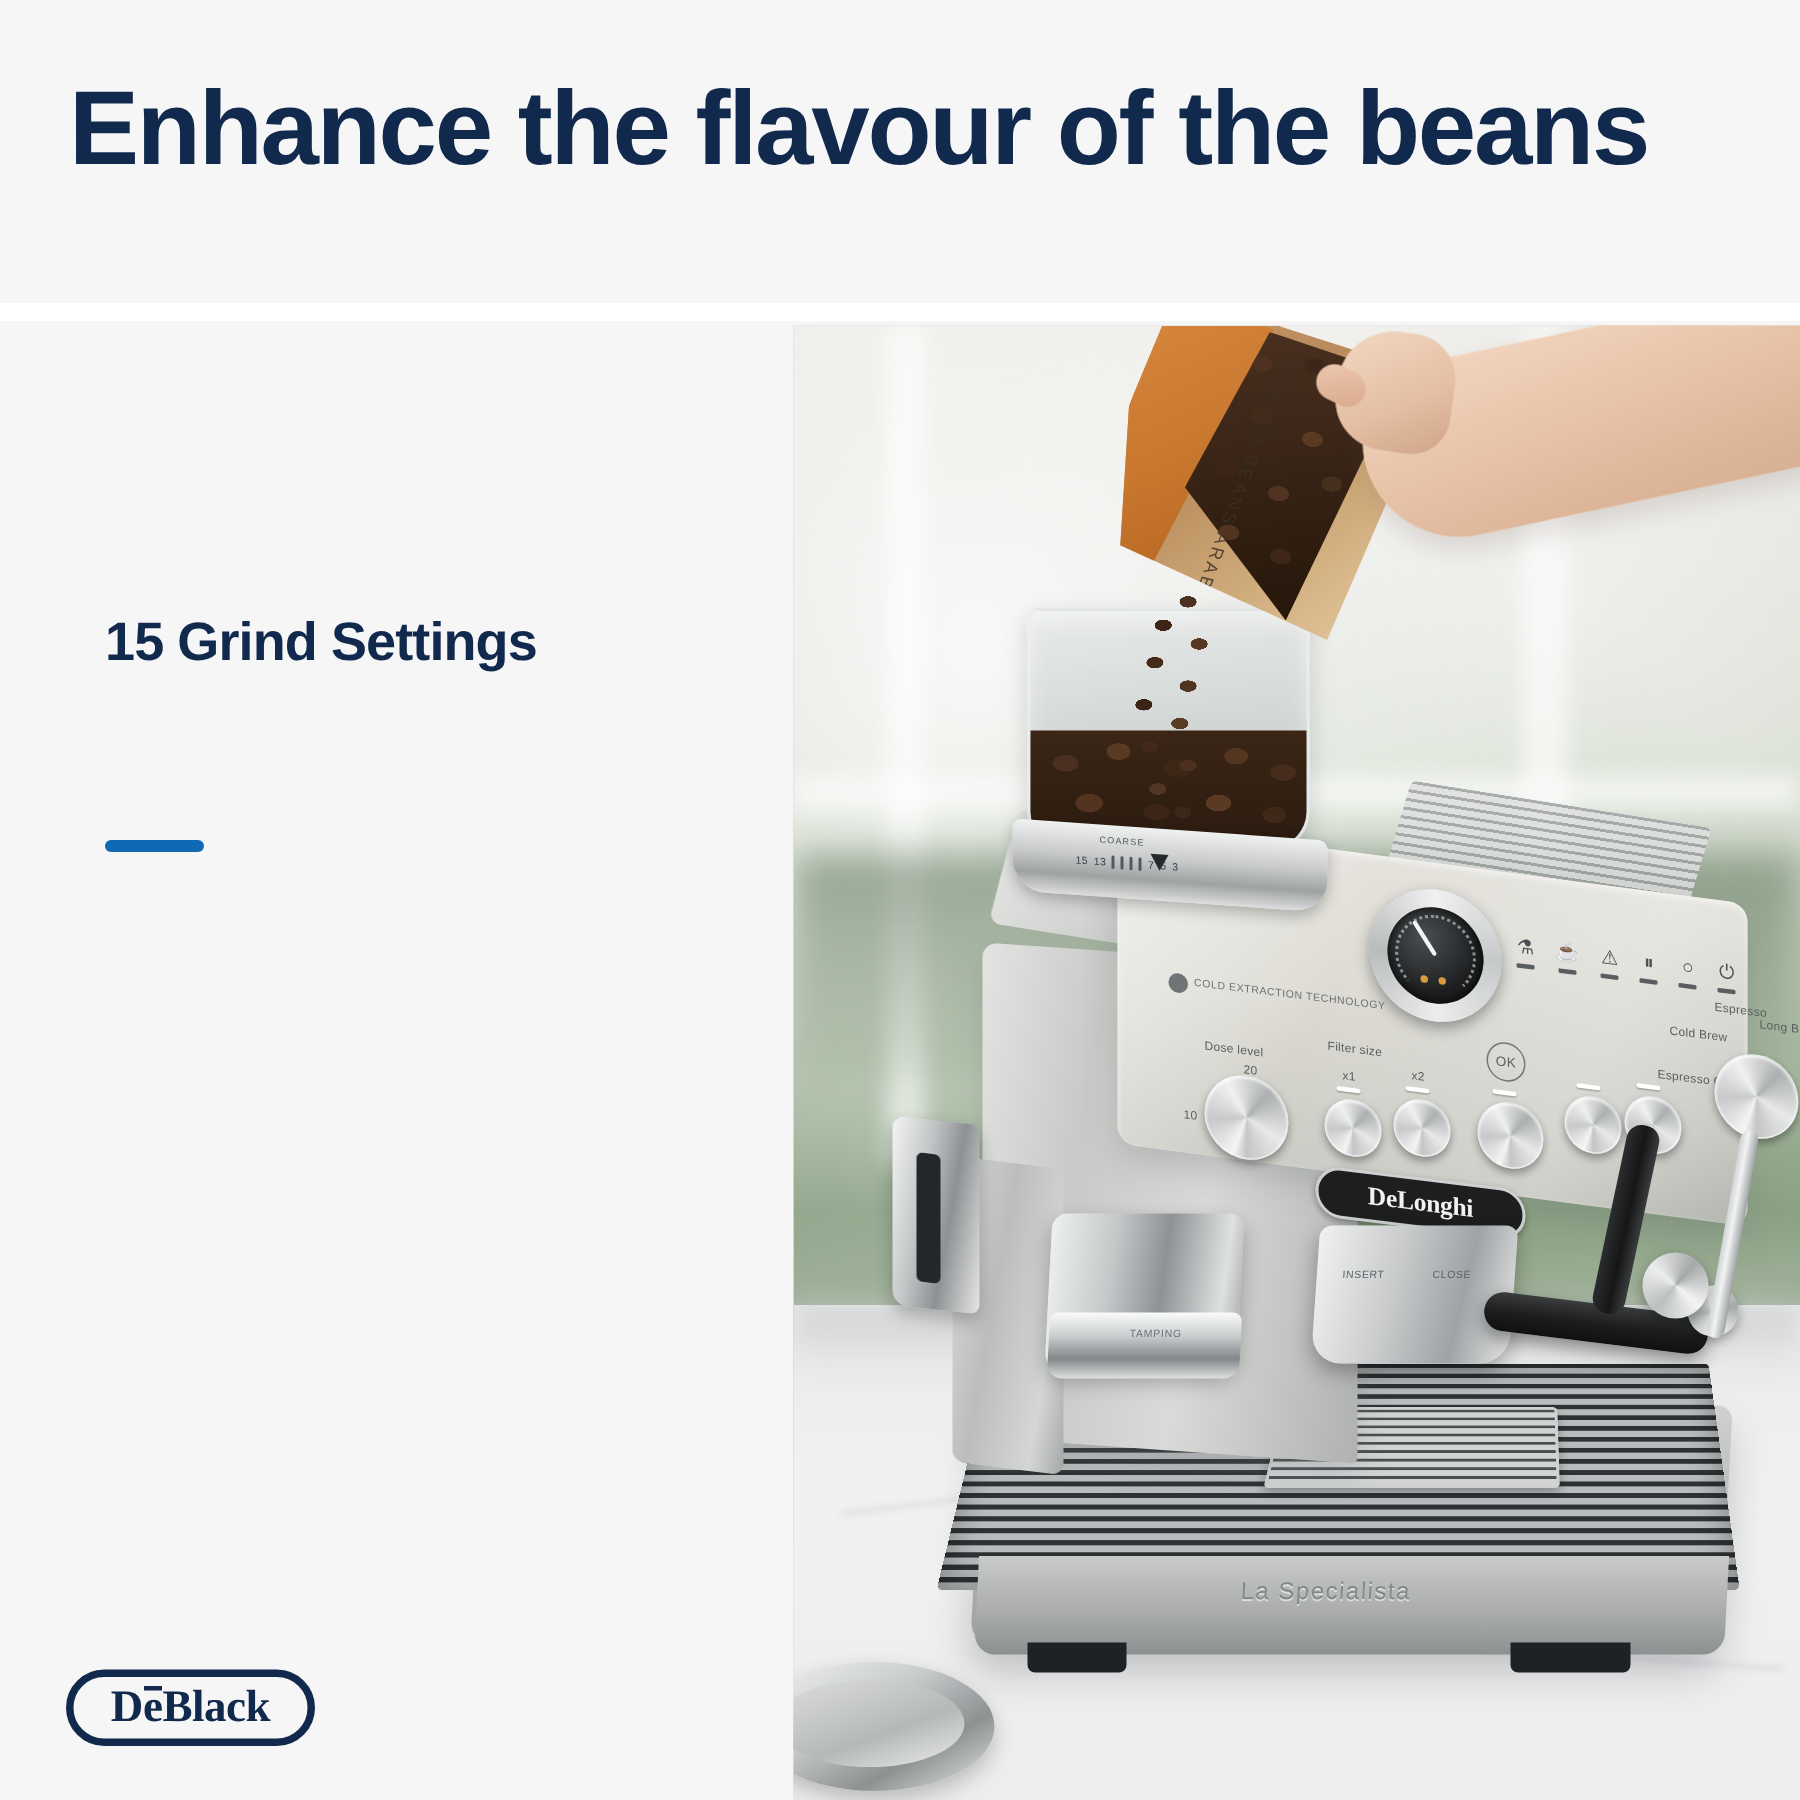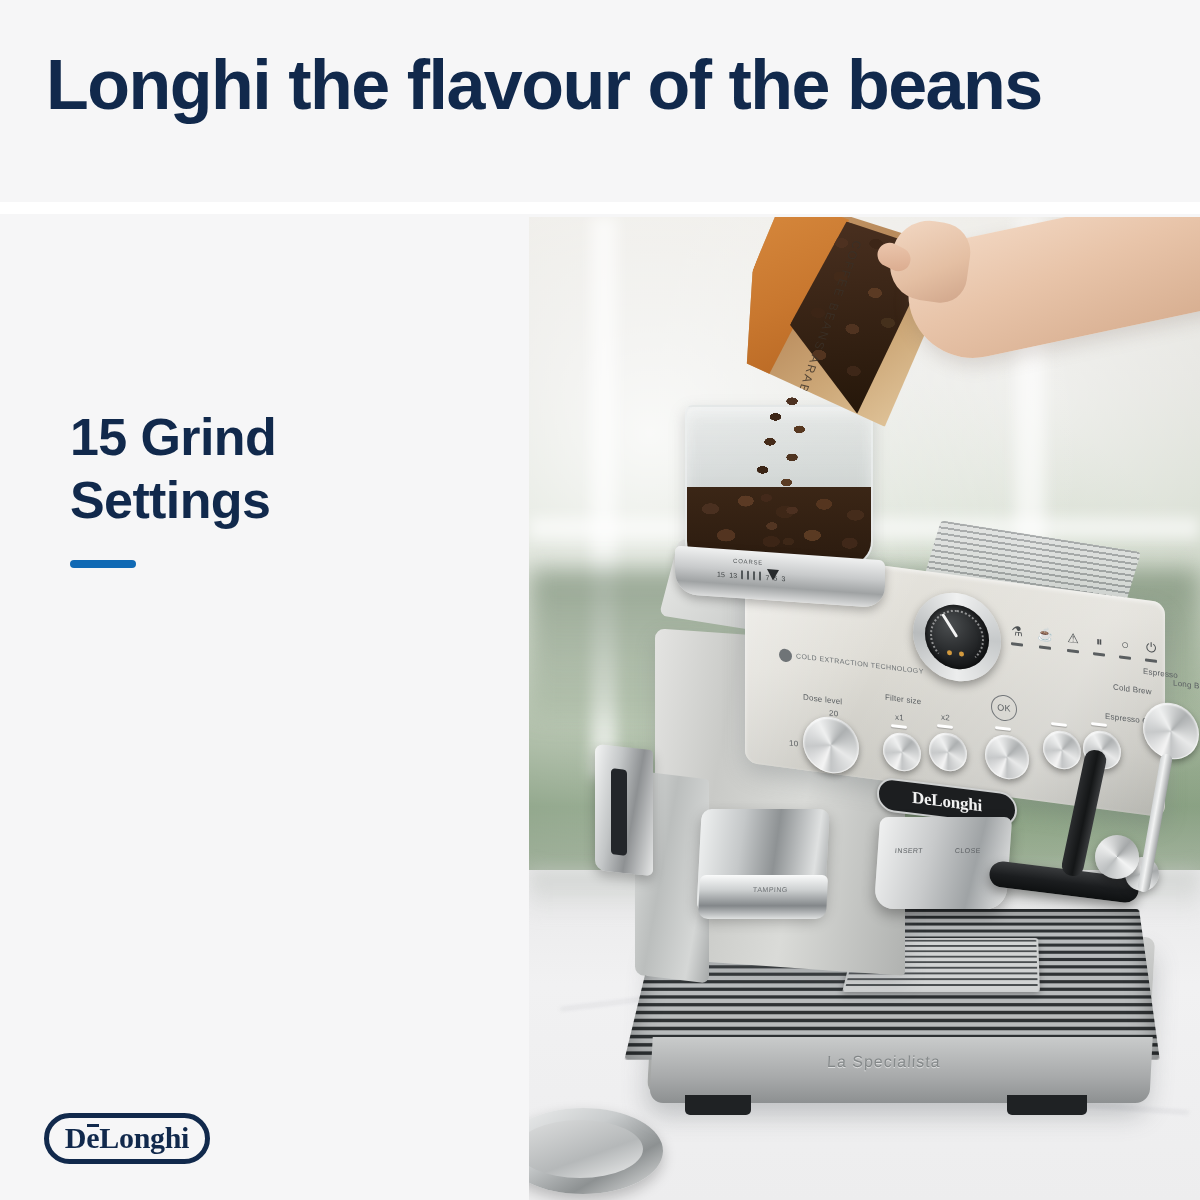--- a/index.html
+++ b/index.html
@@ -60,21 +60,21 @@
     width: 508px;
     height: 986px;
     background: #f6f6f7;
   }
 
   .feature-heading {
     position: absolute;
     left: 70px;
     top: 192px;
     width: 340px;
-    font-size: 52px;
+    font-size: 36px;
     font-weight: 700;
     color: #11294c;
     line-height: 1.22;
     letter-spacing: -0.6px;
   }
 
   .accent-rule {
     position: absolute;
     left: 70px;
     top: 346px;
@@ -756,34 +756,34 @@
     border-radius: 50%;
     background: linear-gradient(160deg, #dedfdf, #b5b8b9 60%, #eceded);
   }
 </style>
 </head>
 <body>
 
 <div class="page">
 
   <div class="header-band">
-    <div class="page-title">Longhi the flavour of the beans</div>
+    <div class="page-title">Enhance the flavour of the beans</div>
   </div>
   <div class="header-divider"></div>
 
   <div class="left-col">
 
     <div class="feature-heading">15 Grind Settings</div>
 
     <div class="accent-rule"></div>
 
   </div>
 
   <div class="brand-logo">
-    <span class="brand-logo-text"><span>D</span><span class="brand-macron">e</span><span>Longhi</span></span>
+    <span class="brand-logo-text"><span>D</span><span class="brand-macron">e</span><span>Black</span></span>
   </div>
 
   <div class="photo-panel">
 
     <div class="bg-sky"></div>
     <div class="bg-soft"></div>
     <div class="mullion-v1"></div>
     <div class="mullion-v2"></div>
     <div class="mullion-h1"></div>
     <div class="bg-hedge"></div>

